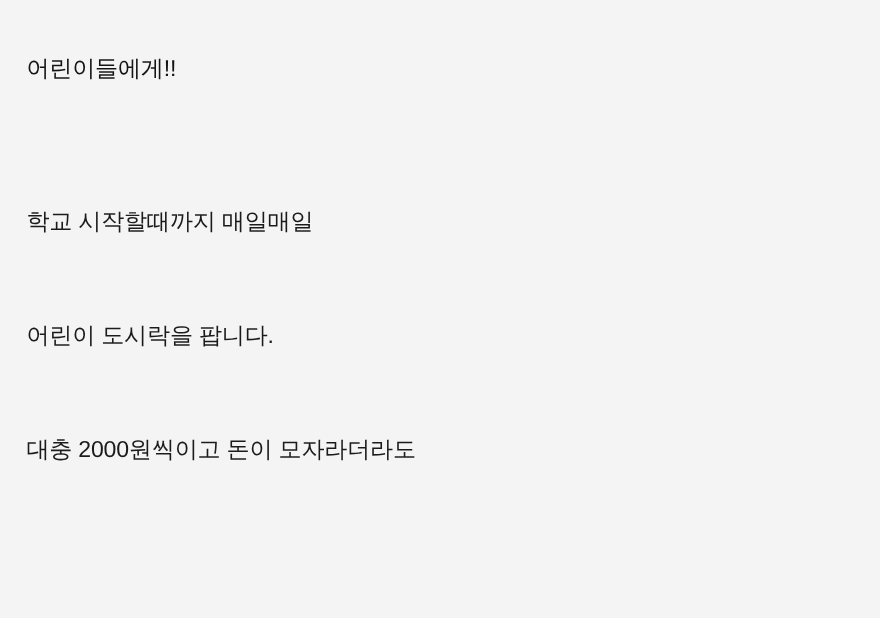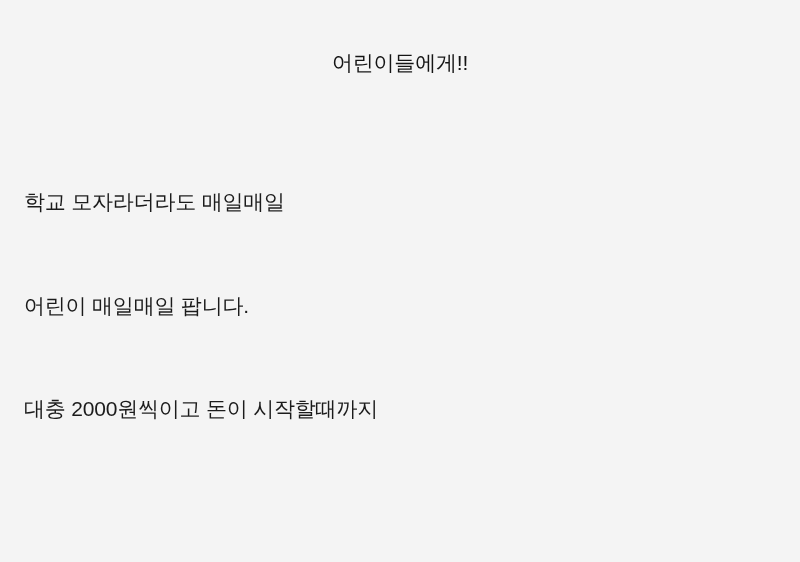--- a/index.html
+++ b/index.html
@@ -28,21 +28,20 @@
     right: 24px;
     color: #1b1b1b;
   }
   .heading {
     font-size: 21px;
     line-height: 30px;
     font-weight: 400;
     letter-spacing: -0.2px;
     margin: 0 0 38px 0;
     color: #141414;
-    text-align: center;
   }
   .para {
     font-size: 21px;
     line-height: 34.5px;
     letter-spacing: -0.2px;
     margin: 0;
     color: #1b1b1b;
     white-space: pre-wrap;
   }
   .para .line {
@@ -51,23 +50,23 @@
 </style>
 </head>
 <body>
 
 <div class="page">
   <div class="notice">
 
     <h1 class="heading">어린이들에게!!</h1>
 
     <p class="para">
-      <span class="line">학교 모자라더라도 매일매일</span>
-      <span class="line">어린이 매일매일 팝니다.</span>
-      <span class="line">대충 2000원씩이고 돈이 시작할때까지</span>
+      <span class="line">학교 시작할때까지 매일매일</span>
+      <span class="line">어린이 도시락을 팝니다.</span>
+      <span class="line">대충 2000원씩이고 돈이 모자라더라도</span>
       
       
       
       
     </p>
 
   </div>
 </div>
 
 </body></html>

